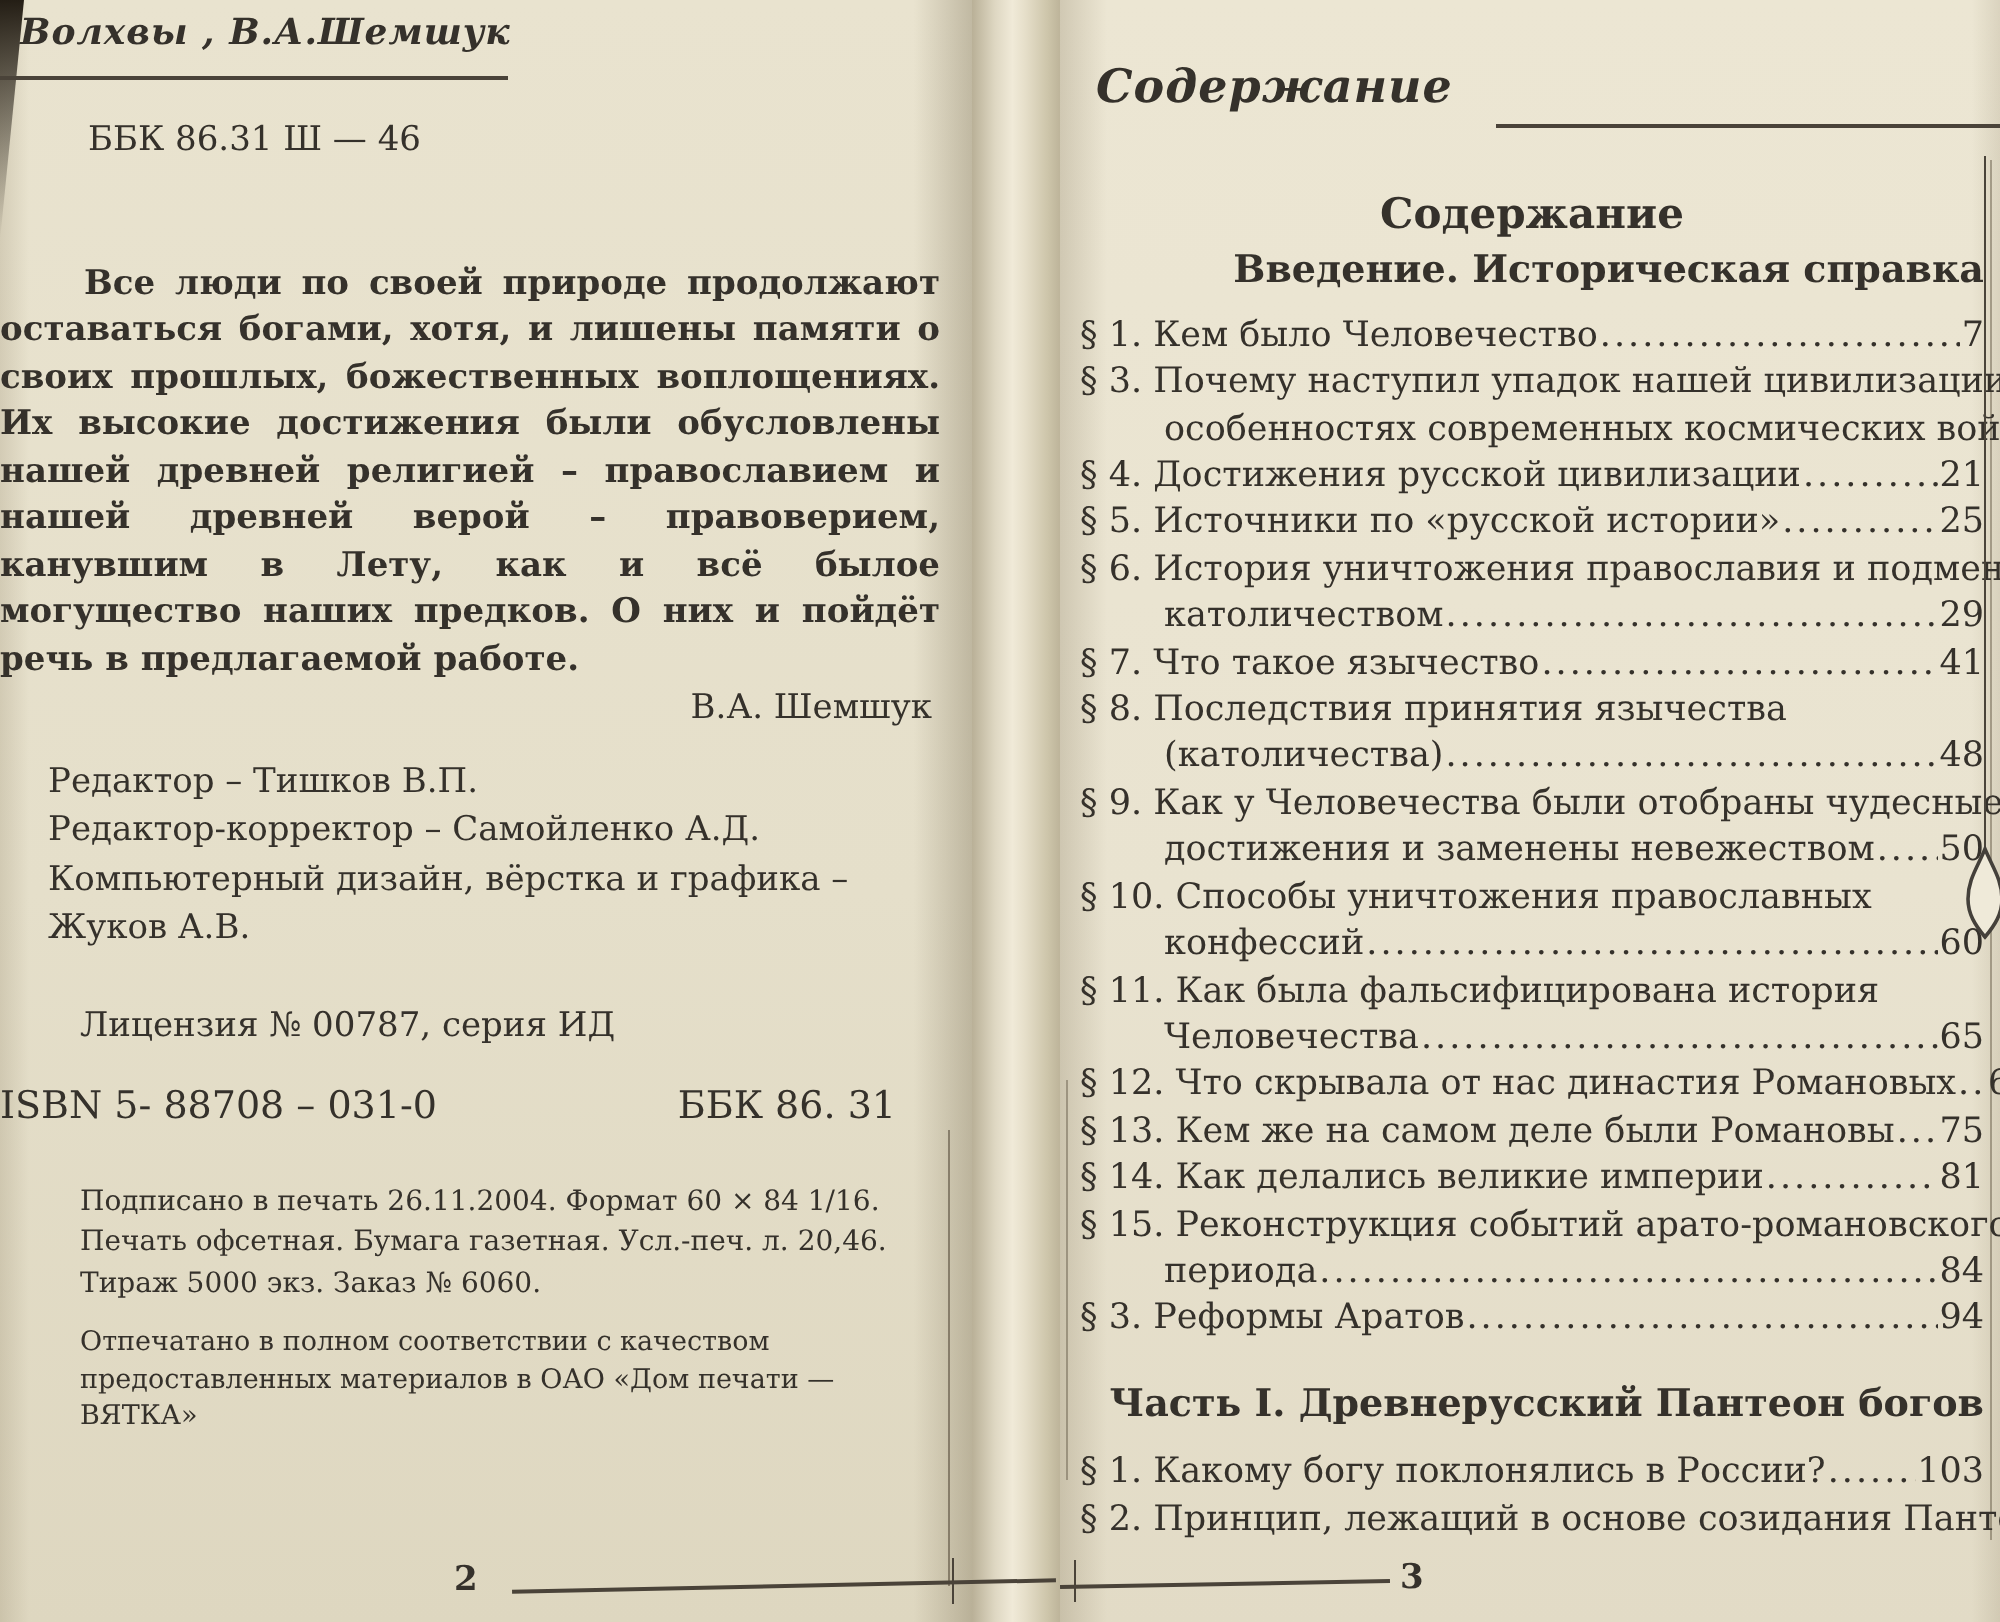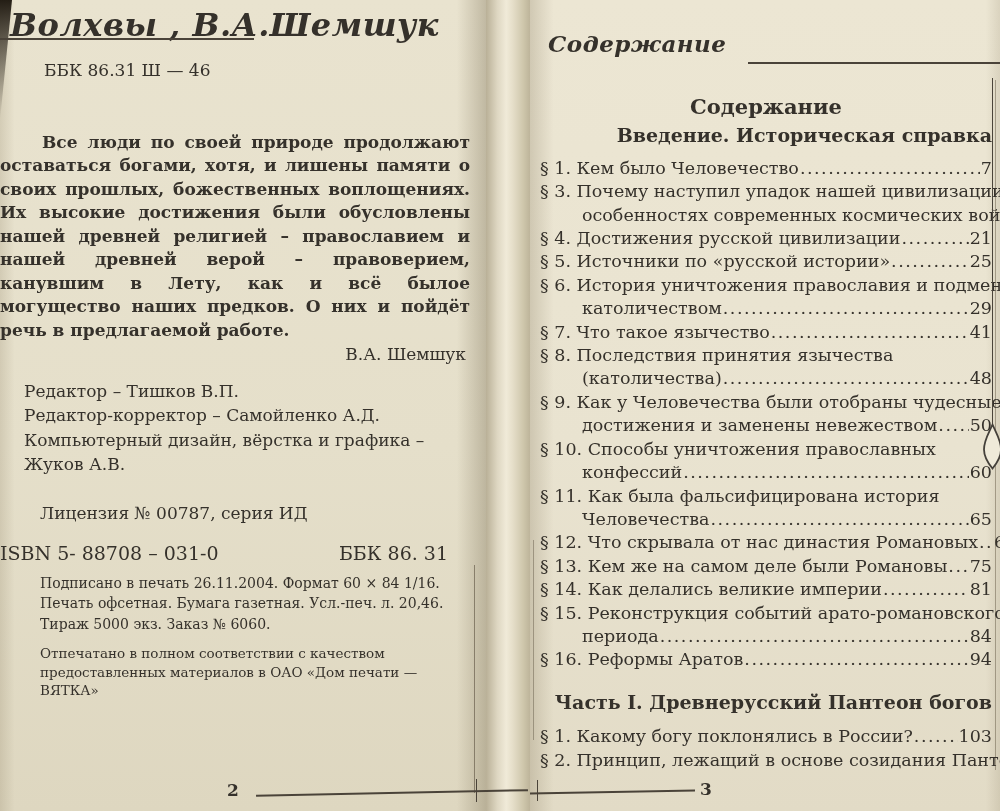--- a/index.html
+++ b/index.html
@@ -31,36 +31,36 @@
     background:linear-gradient(90deg,#b9b097 0,#ded7c2 26%,#f0ead8 46%,#e6dfca 60%,#cdc5aa 86%,#bdb49a 100%);}
   .corner-dark{position:absolute;left:0;top:0;width:12px;height:120px;
     background:linear-gradient(180deg,var(--bg),rgba(36,30,21,0));
     clip-path:polygon(0 0,100% 0,0 100%);}
   .fore-edge-line{position:absolute;left:995px;top:80px;width:1px;height:690px;background:rgba(90,80,60,.45);}
   .crease-left{position:absolute;left:474px;top:565px;width:1px;height:228px;background:rgba(80,70,52,.55);}
   .crease-right{position:absolute;left:533px;top:540px;width:1px;height:200px;background:rgba(80,70,52,.40);}
 
   
   .runhead{position:absolute;font-style:italic;font-weight:bold;letter-spacing:.5px;}
-  .runhead-left{left:10px;top:6px;font-size:32px;}
+  .runhead-left{left:10px;top:6px;font-size:18px;}
   .runhead-right{left:548px;top:30px;font-size:23px;}
   .runhead-rule{position:absolute;height:2px;background:var(--rule);}
   .rule-left{left:0;top:38px;width:254px;}
   .rule-right{left:748px;top:62px;width:252px;height:1.5px;}
 
   
   .left-body{position:absolute;left:0;top:131px;width:470px;font-size:17px;line-height:23.5px;}
   .annotation{margin:0;text-align:justify;text-indent:42px;font-weight:bold;}
   .signature{text-align:right;padding-right:4px;margin-top:1px;}
   .cover-note{margin:8px 0 0 0;text-align:justify;text-indent:42px;}
   .credits{margin-top:12px;padding-left:24px;line-height:24.5px;}
   .license{margin-top:25px;padding-left:40px;}
   .isbn-row{margin-top:17px;display:flex;padding-right:22px;
     justify-content:space-between;font-size:19px;}
-  .print-info{margin-top:7px;padding-left:40px;font-size:14px;line-height:20.5px;}
+  .print-info{margin-top:25px;padding-left:40px;font-size:14px;line-height:20.5px;}
   .printer-info{margin-top:10px;padding-left:40px;font-size:13.5px;line-height:18.5px;}
 
   
   .right-body{position:absolute;left:540px;top:95px;width:452px;font-size:17.5px;line-height:23.4px;}
   .toc-title{text-align:center;font-weight:bold;font-size:21px;margin:0 0 6px 0;}
   .toc-heading{text-align:right;font-weight:bold;font-size:19px;margin:2px 0 9px 0;}
   .toc-heading:not(:first-of-type){margin-top:19px;margin-bottom:11px;}
   .toc-entry{margin:0;}
   .toc-line{display:flex;align-items:flex-start;}
   .toc-line .t{white-space:nowrap;}
@@ -256,21 +256,21 @@
             <span class="t">§ 15. Реконструкция событий арато-романовского</span>
           </div>
           <div class="toc-line cont">
             <span class="t">периода</span>
             <span class="dots"></span>
             <span class="pg">84</span>
           </div>
         </div>
         <div class="toc-entry">
           <div class="toc-line">
-            <span class="t">§ 16. Реформы Аратов</span>
+            <span class="t">§ 3. Реформы Аратов</span>
             <span class="dots"></span>
             <span class="pg">94</span>
           </div>
         </div>
         <div class="toc-heading">Часть I. Древнерусский Пантеон богов</div>
         <div class="toc-entry">
           <div class="toc-line">
             <span class="t">§ 1. Какому богу поклонялись в России?</span>
             <span class="dots"></span>
             <span class="pg">103</span>

